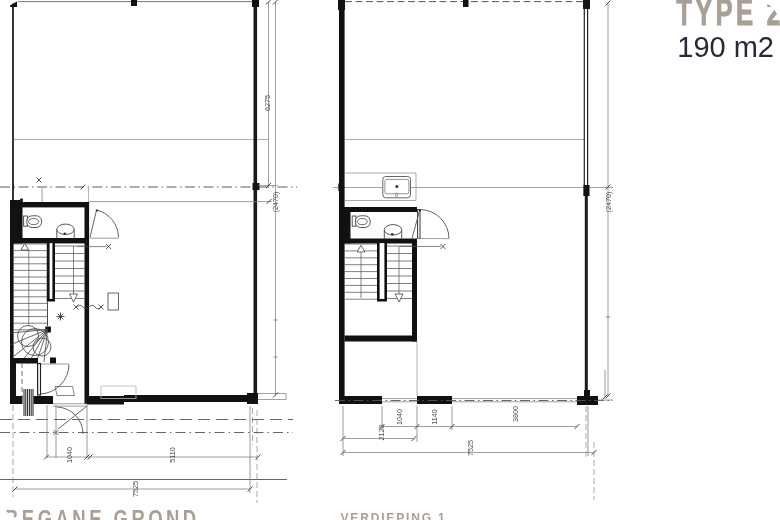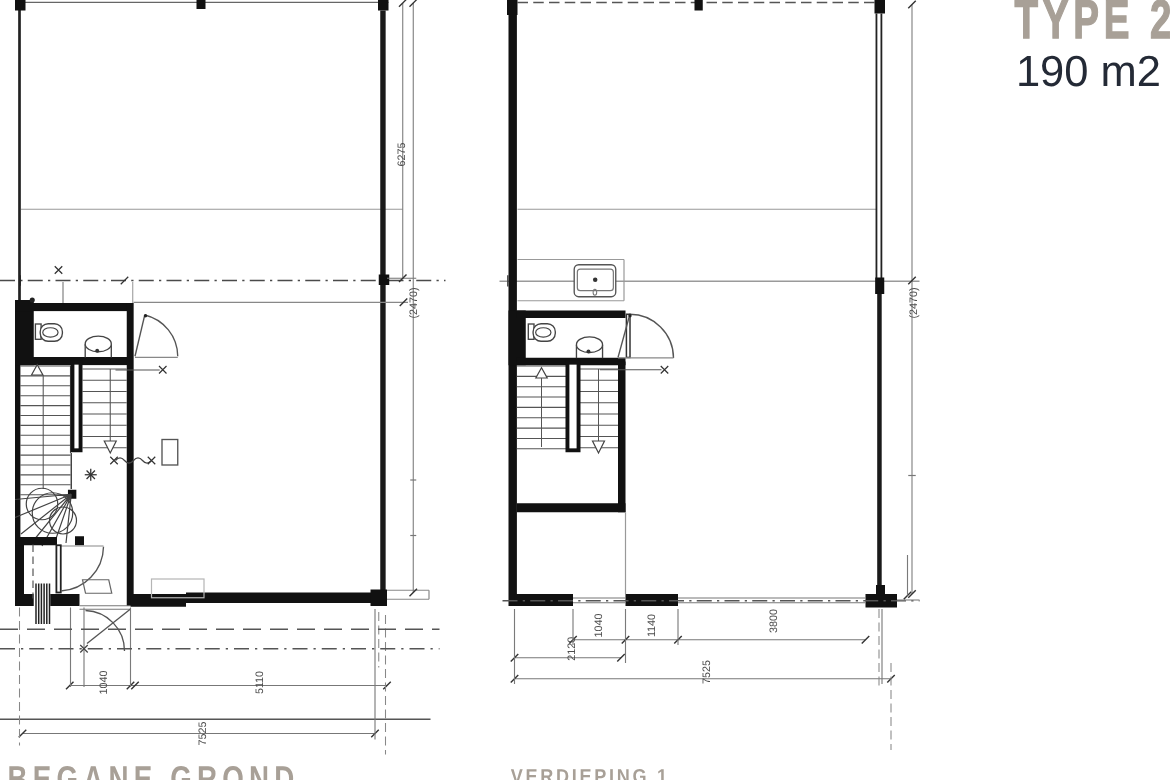--- a/index.html
+++ b/index.html
@@ -1,16 +1,16 @@
 <!DOCTYPE html>
 <html><head>
 <meta charset="utf-8">
 <style>
 html,body{margin:0;padding:0;background:#fff;}
-#page{position:relative;width:780px;height:520px;background:#fff;overflow:hidden;font-family:"Liberation Sans",sans-serif;}
+#page{position:relative;width:780px;height:520px;background:#fff;overflow:hidden;font-family:"Liberation Sans",sans-serif;border-radius:26px;}
 svg{position:absolute;left:0;top:0;}
 .dim{font-family:"Liberation Sans",sans-serif;font-size:7.2px;fill:#4a4a4a;fill-opacity:0.99;}
 </style>
 </head>
 <body>
 <div id="page">
 <svg width="780" height="520" viewBox="0 0 780 520">
 
 <line x1="0" y1="187" x2="297" y2="187" stroke="#4a4a4a" stroke-width="0.9" stroke-dasharray="10 3.5 1.5 3.5"></line>
 <line x1="333" y1="187.5" x2="613" y2="187.5" stroke="#9a9a9a" stroke-width="0.9"></line>

